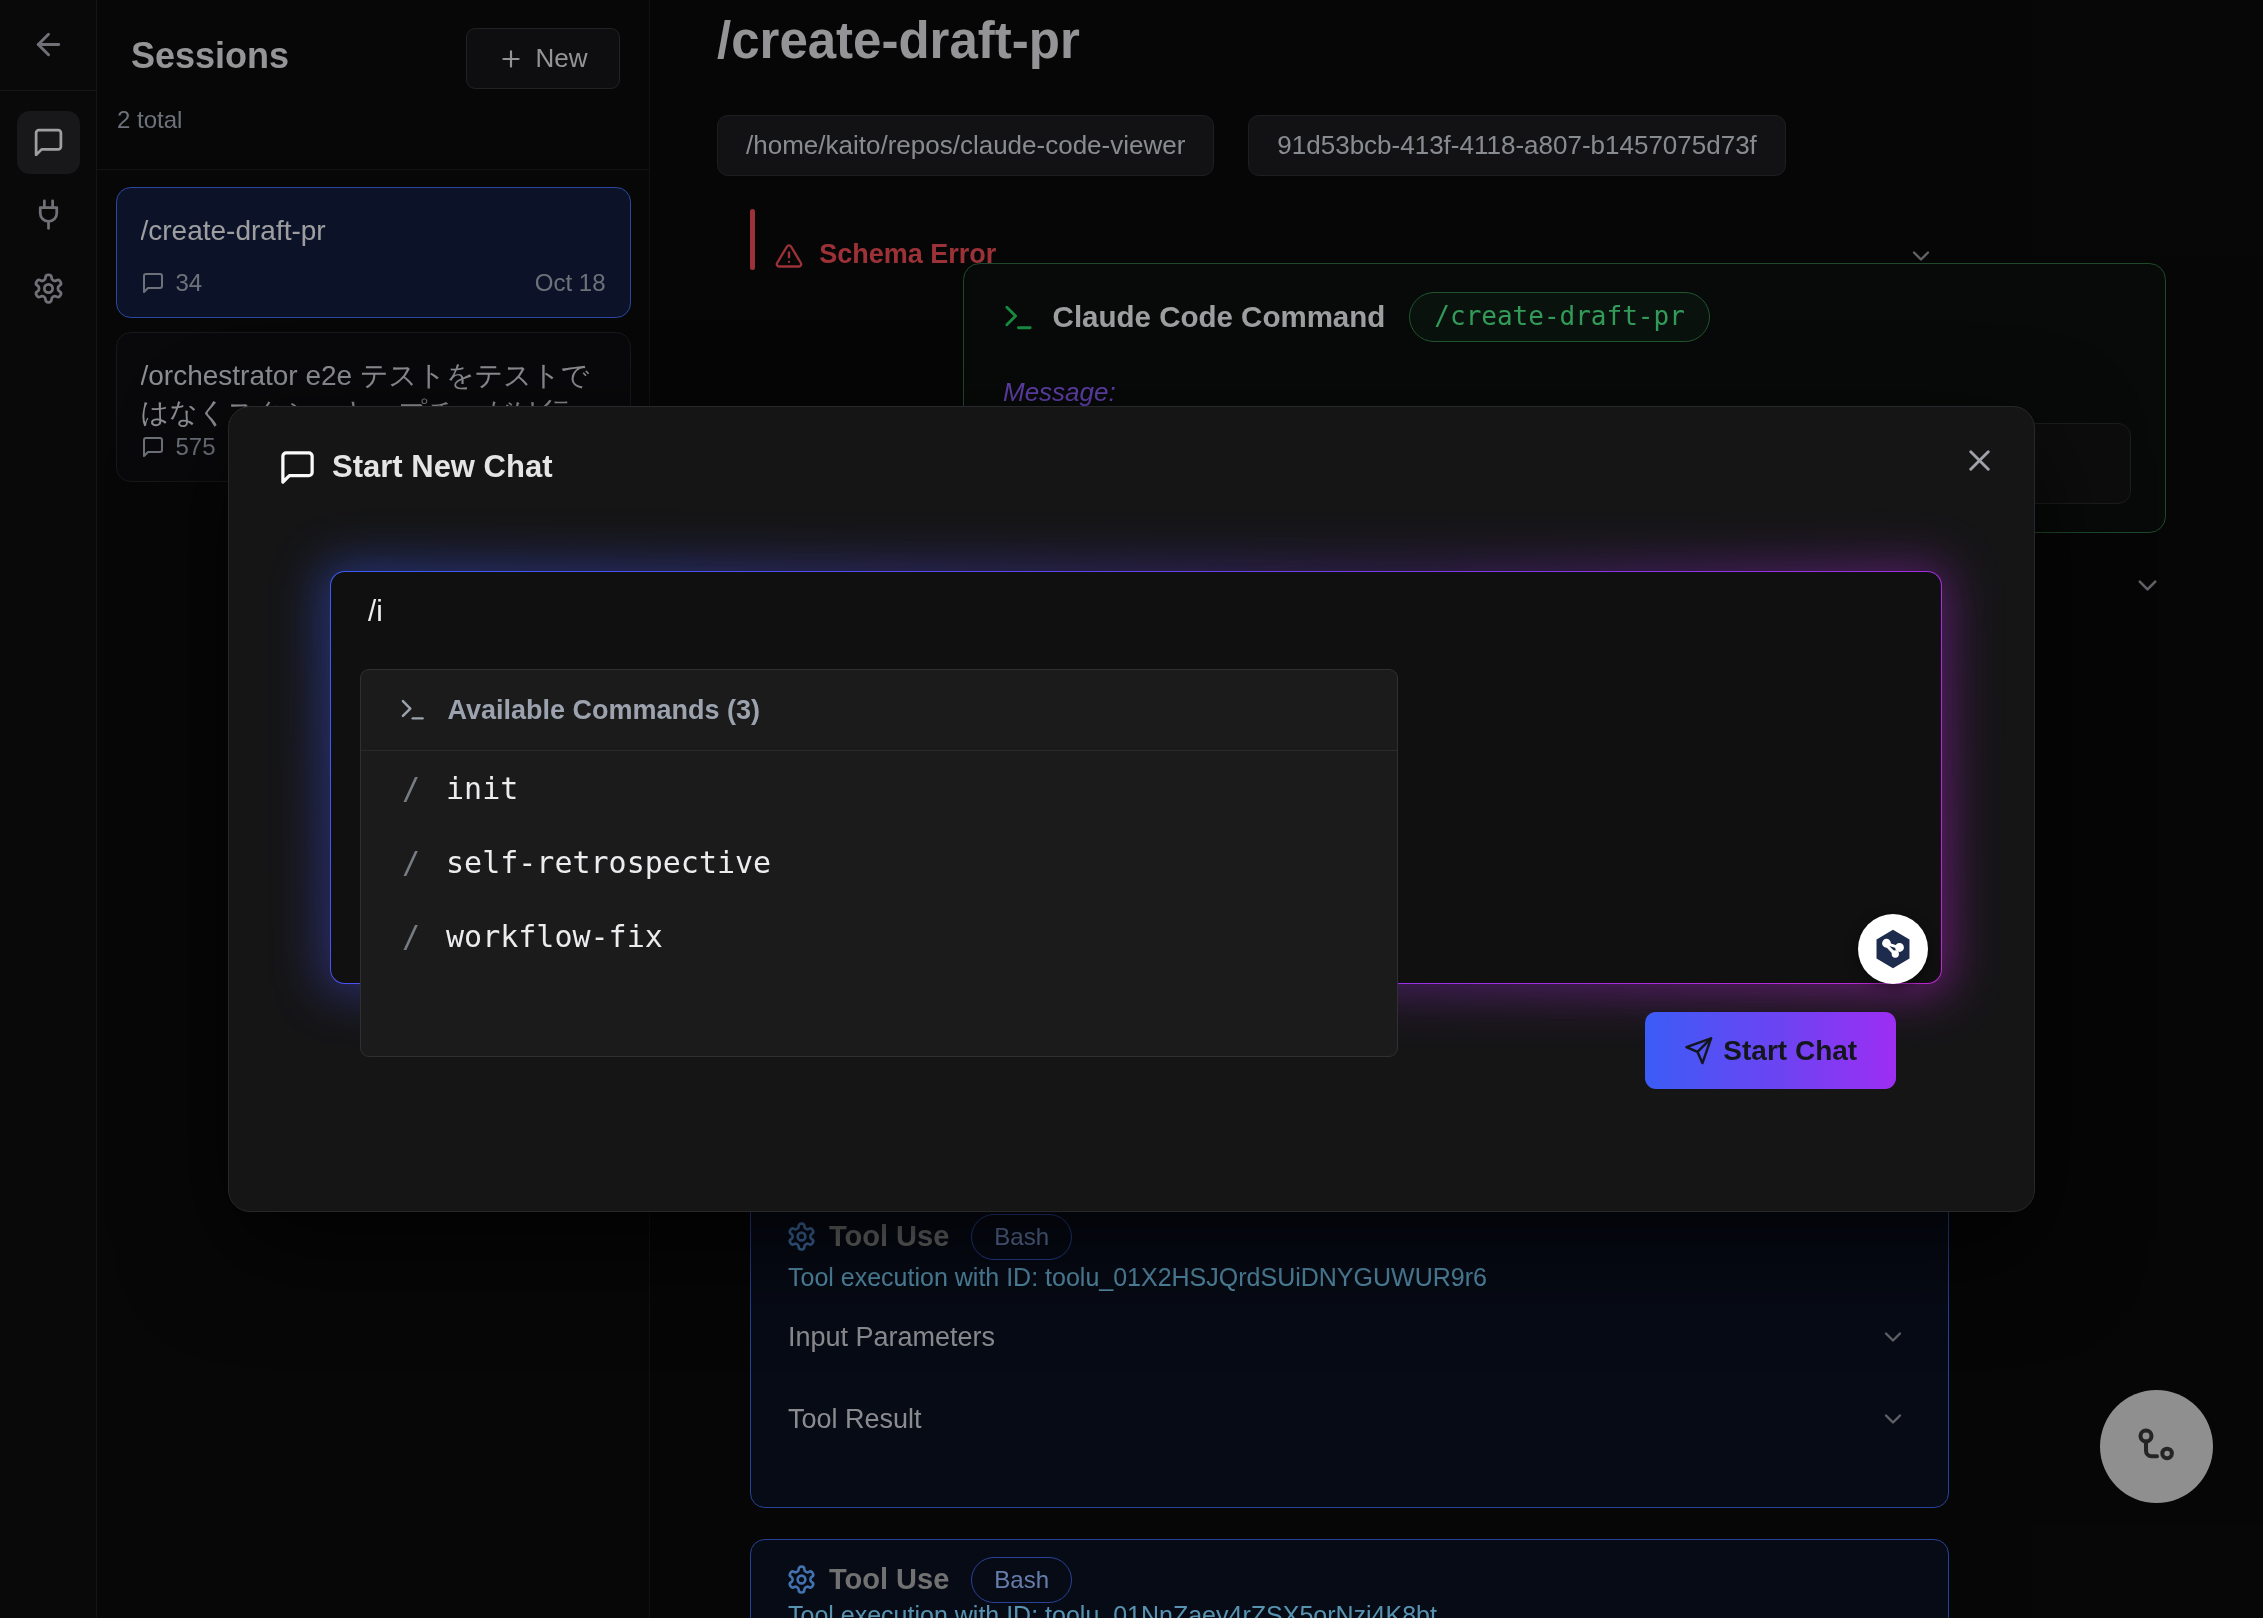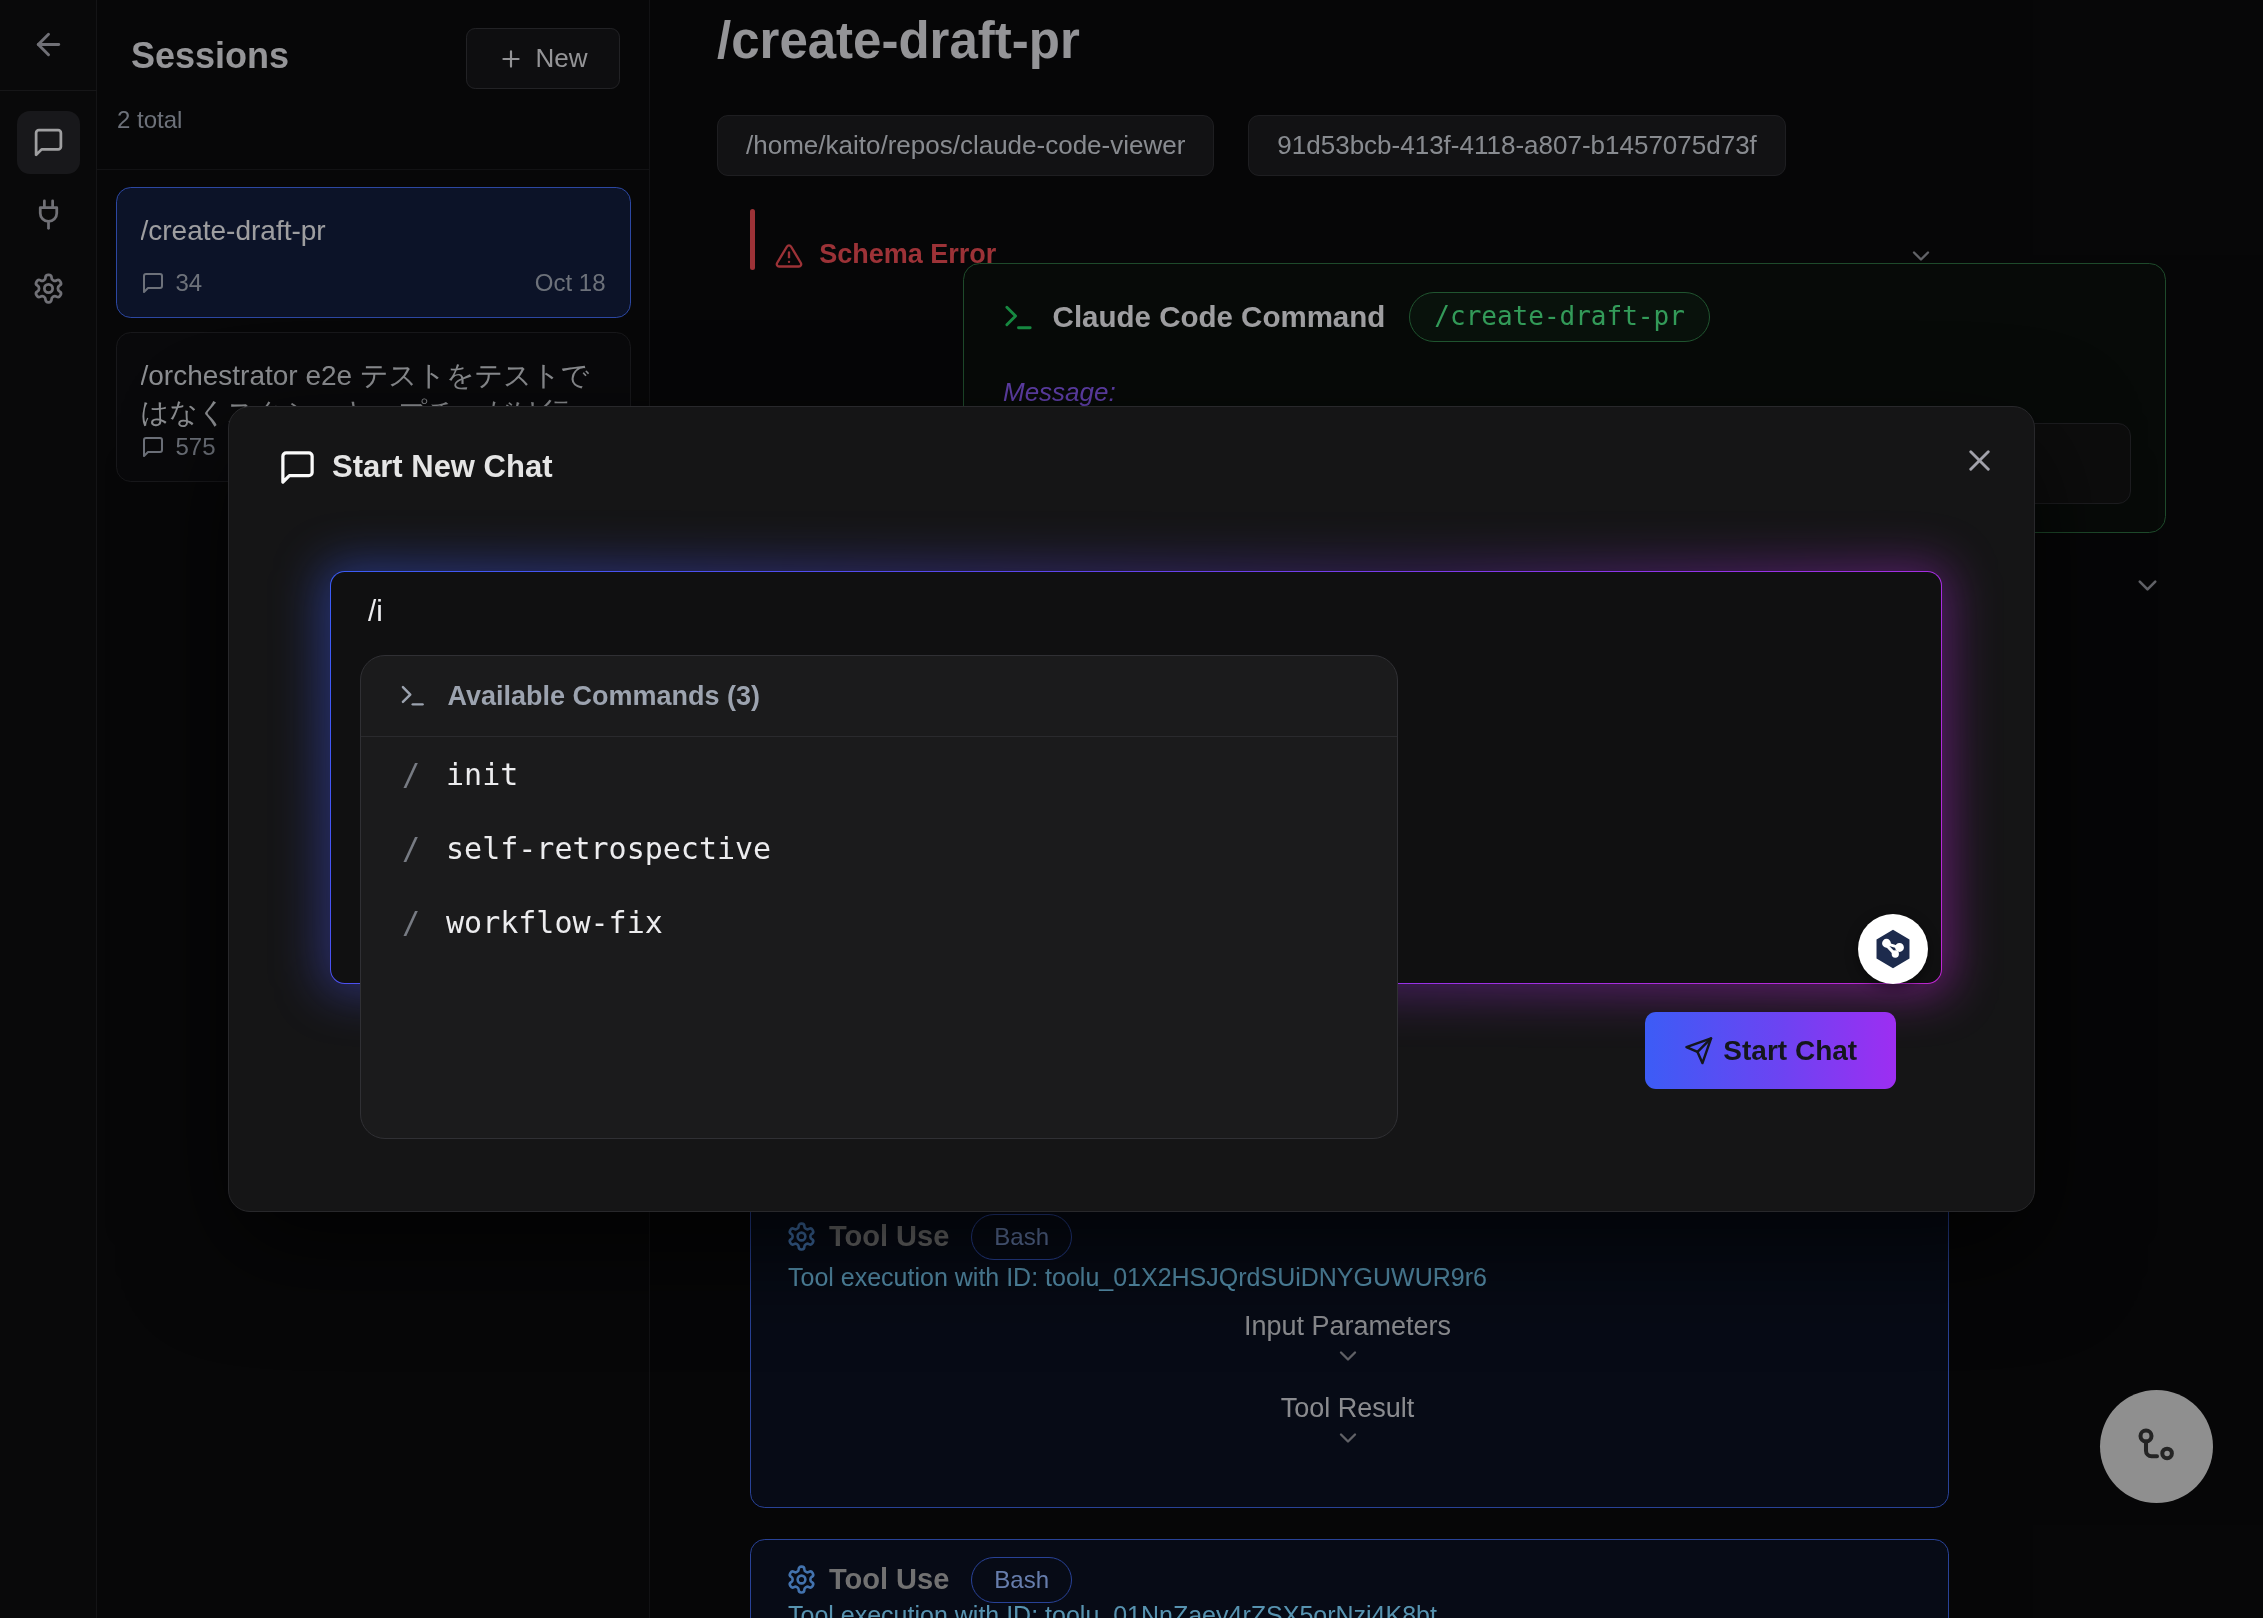--- a/index.html
+++ b/index.html
@@ -52,21 +52,21 @@
   .collapse-chev { position:absolute; left:1482px; top:570px; color:#8b8d94; }
 
   .tool-card { position:absolute; left:100px; width:1199px; background:#0b1020; border:1.4px solid #3a5fd9; border-radius:14.8px; }
   .tool-1 { top:1196px; height:312px; }
   .tool-2 { top:1539px; height:222px; }
   .tool-head { position:absolute; left:35px; top:16.6px; display:flex; align-items:center; }
   .tool-gear { color:#60a5fa; }
   .tool-title { margin-left:12px; font-size:29px; font-weight:600; color:#a3a3a3; }
   .tool-badge { margin-left:22px; height:46px; line-height:43px; padding:0 22px; border:1.4px solid #3a5fd9; border-radius:23px; color:#93b4f7; font-size:24px; }
   .tool-id { position:absolute; left:37px; top:66px; font-size:25px; color:#7dd3fc; }
-  .tool-row { position:absolute; left:37px; right:41px; height:52px; display:flex; align-items:center; justify-content:space-between;flex-direction:column; }
+  .tool-row { position:absolute; left:37px; right:41px; height:52px; display:flex; align-items:center; justify-content:space-between; }
   .tool-row-label { font-size:27px; color:#c6c8cd; }
   .tool-row .chev { color:#8b8d94; }
   .row-a { top:114px; } .row-b { top:196px; }
 
   
   .overlay { position:absolute; inset:0; background:rgba(0,0,0,0.30); z-index:40; }
 
   
   .modal { position:absolute; left:228px; top:406px; width:1807px; height:806px; background:#151516; border:0.9px solid #28282b; border-radius:22px;
            box-shadow:0 37px 102px rgba(0,0,0,0.7); z-index:50; }
@@ -74,21 +74,21 @@
   .m-title { position:absolute; left:103px; top:42px; font-size:31px; font-weight:700; color:#e5e5e5; }
   .m-close { position:absolute; right:33px; top:31px; width:44px; height:44px; color:#a1a1aa; display:flex; align-items:center; justify-content:center; }
   .m-input { position:absolute; left:101px; top:164px; width:1612px; height:413px; border-radius:14.8px;
              border:1.8px solid transparent;
              background:linear-gradient(#101011,#101011) padding-box,
                         linear-gradient(130deg,#3b5cf6 0%,#5b46ee 35%,#9333ea 70%,#c026d3 100%) border-box; }
   .m-glow { position:absolute; left:92px; top:157px; width:1629px; height:430px; border-radius:20px;
             background:linear-gradient(130deg,rgba(59,92,246,0.45),rgba(124,58,237,0.28) 55%,rgba(192,38,211,0.5));
             filter:blur(24px); }
   .m-input-text { position:absolute; left:37px; top:22px; font-size:29.5px; color:#ededf0; }
-  .dropdown { position:absolute; left:131px; top:248px; width:1038px; height:484px; background:#1b1b1c; border:0.9px solid #303034; border-radius:25px; z-index:5; }
+  .dropdown { position:absolute; left:131px; top:262px; width:1038px; height:388px; background:#1b1b1c; border:0.9px solid #303034; border-radius:9px; z-index:5; }
   .dd-head { height:81px; display:flex; align-items:center; padding-left:37px; color:#9ca3af; border-bottom:0.9px solid #2a2a2d; }
   .dd-head-label { margin-left:20px; font-size:27px; font-weight:600; }
   .dd-item { height:74px; display:flex; align-items:center; padding-left:41px; font-family:"DejaVu Sans Mono",monospace; font-size:30px; }
   .dd-prefix { color:#777b83; margin-right:26px; }
   .dd-name { color:#ececee; }
   .start-btn { position:absolute; left:1416px; top:605px; width:251px; height:77px; border-radius:11px;
                background:linear-gradient(90deg,#3c5cf6 0%,#6d43f2 55%,#9d2ef2 100%);
                display:flex; align-items:center; justify-content:center; gap:10px; }
   .start-label { font-size:28px; font-weight:600; color:#14161d; }
   .start-icn { color:#14161d; }

